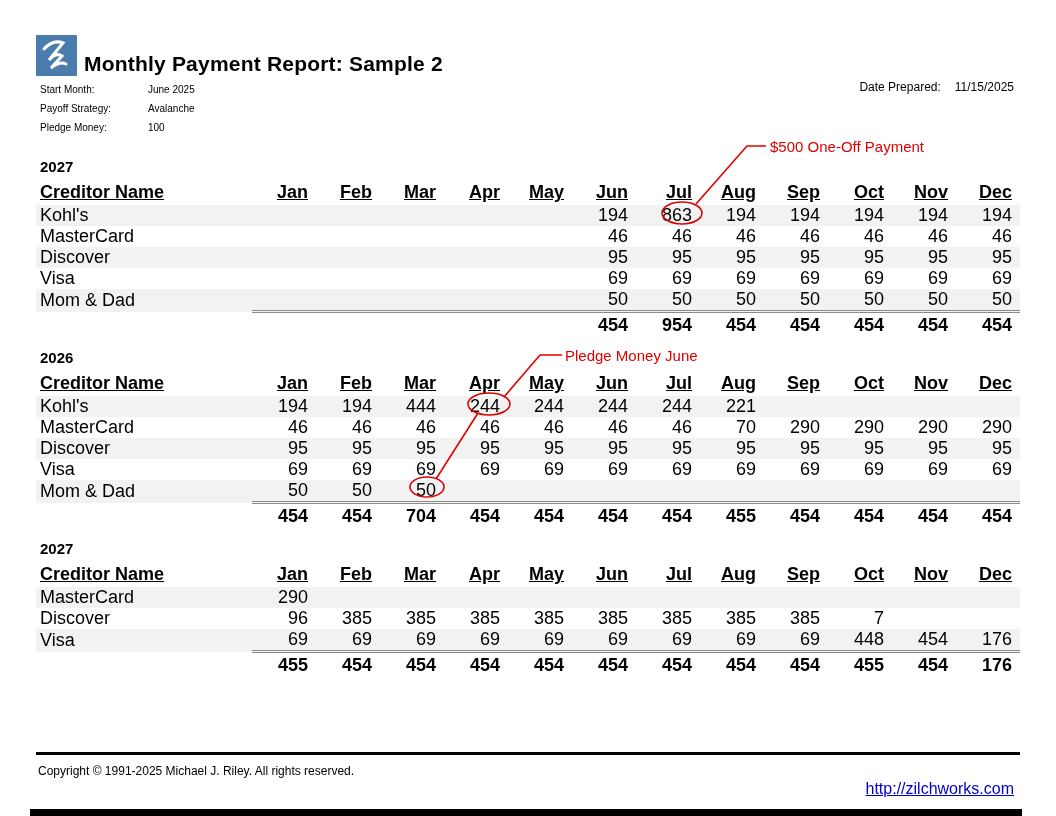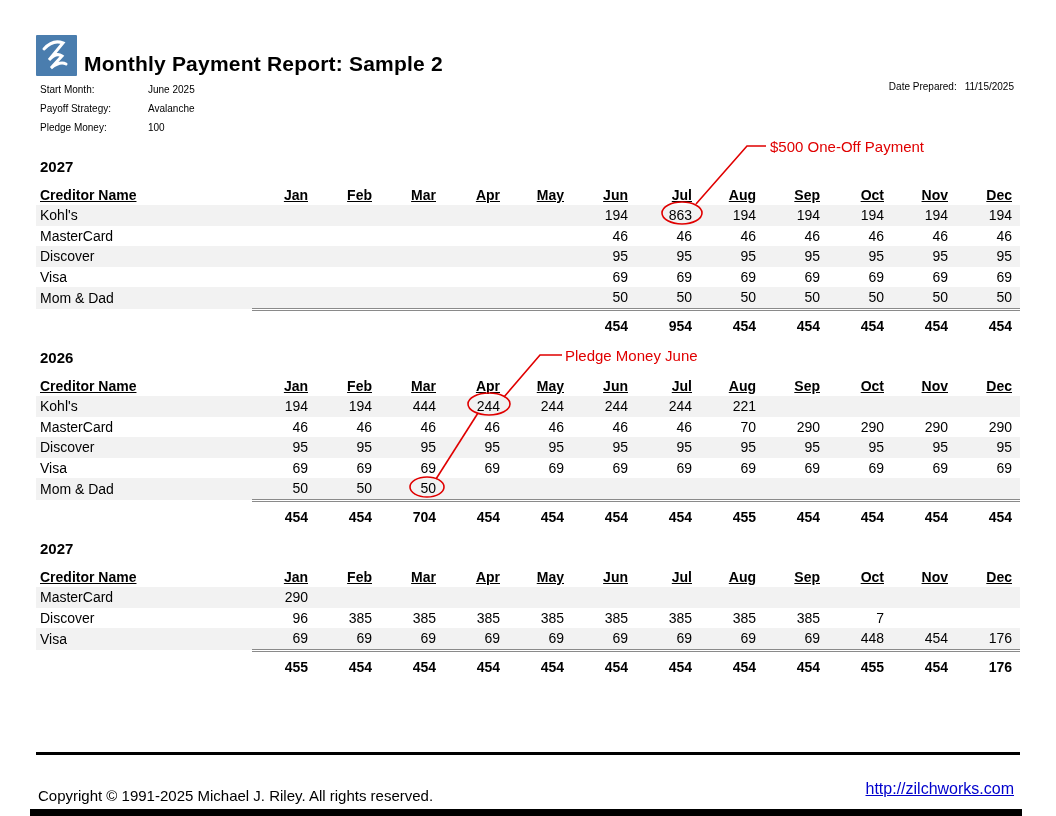--- a/index.html
+++ b/index.html
@@ -14,31 +14,31 @@
     background:#4a7dae; border-radius:1px;
   }
   .report-title {
     position:absolute; left:84px; top:40px;
     font-size:21px; font-weight:bold; letter-spacing:0.2px;margin-top:12px;
   }
   .info-block { position:absolute; left:40px; top:80px; font-size:10px; }
   .info-row { display:flex; height:19px; line-height:19px; }
   .info-label { width:108px; }
   .date-line {
-    position:absolute; right:42px; top:79px; font-size:10px;
-    display:flex; gap:8px; line-height:16px;
+    position:absolute; right:42px; top:79px; font-size:12px;
+    display:flex; gap:14px; line-height:16px;
   }
   .year-section { position:absolute; left:36px; width:984px; }
   .ys-2025 { top:158px; }
   .ys-2026 { top:349px; }
   .ys-2027 { top:540px; }
   .year-label { font-size:15px; font-weight:bold; margin:0 0 6px 4px; line-height:18px; }
   table.payment-table {
     border-collapse:collapse; width:984px; table-layout:fixed;
-    font-size:14px;
+    font-size:18px;
   }
   col.c-creditor { width:216px; }
   col.c-month { width:64px; }
   .payment-table th {
     font-weight:bold; text-decoration:underline; text-align:right;
     height:21px; vertical-align:bottom; padding:0 8px 2px 0; white-space:nowrap;
   }
   .payment-table th.creditor { text-align:left; padding:0 0 2px 4px; }
   .payment-table td {
     height:20.5px; text-align:right; padding:0 8px 0 0; white-space:nowrap;
@@ -50,21 +50,21 @@
   }
   .payment-table tfoot td.creditor { border-top:none; }
   .annotation-label {
     position:absolute; color:#e00000; font-size:15px; font-weight:normal;
     white-space:nowrap; line-height:17px;
   }
   .ann-1 { left:770px; top:138px; }
   .ann-2 { left:565px; top:347px; }
   .overlay-svg { position:absolute; left:0; top:0; pointer-events:none; }
   .footer-rule { position:absolute; left:36px; top:752px; width:984px; height:3px; background:#000; }
-  .copyright { position:absolute; left:38px; top:764px; font-size:15px;margin-top:23px; }
+  .copyright { position:absolute; left:38px; top:764px; font-size:12px; }
   .site-link {
     position:absolute; right:42px; top:780px; font-size:16px;
     color:#0000cc; text-decoration:underline; cursor:pointer;
   }
   .bottom-bar { position:absolute; left:30px; top:809px; width:992px; height:7px; background:#000; }
 </style>
 </head>
 <body>
 
 <div class="logo">

